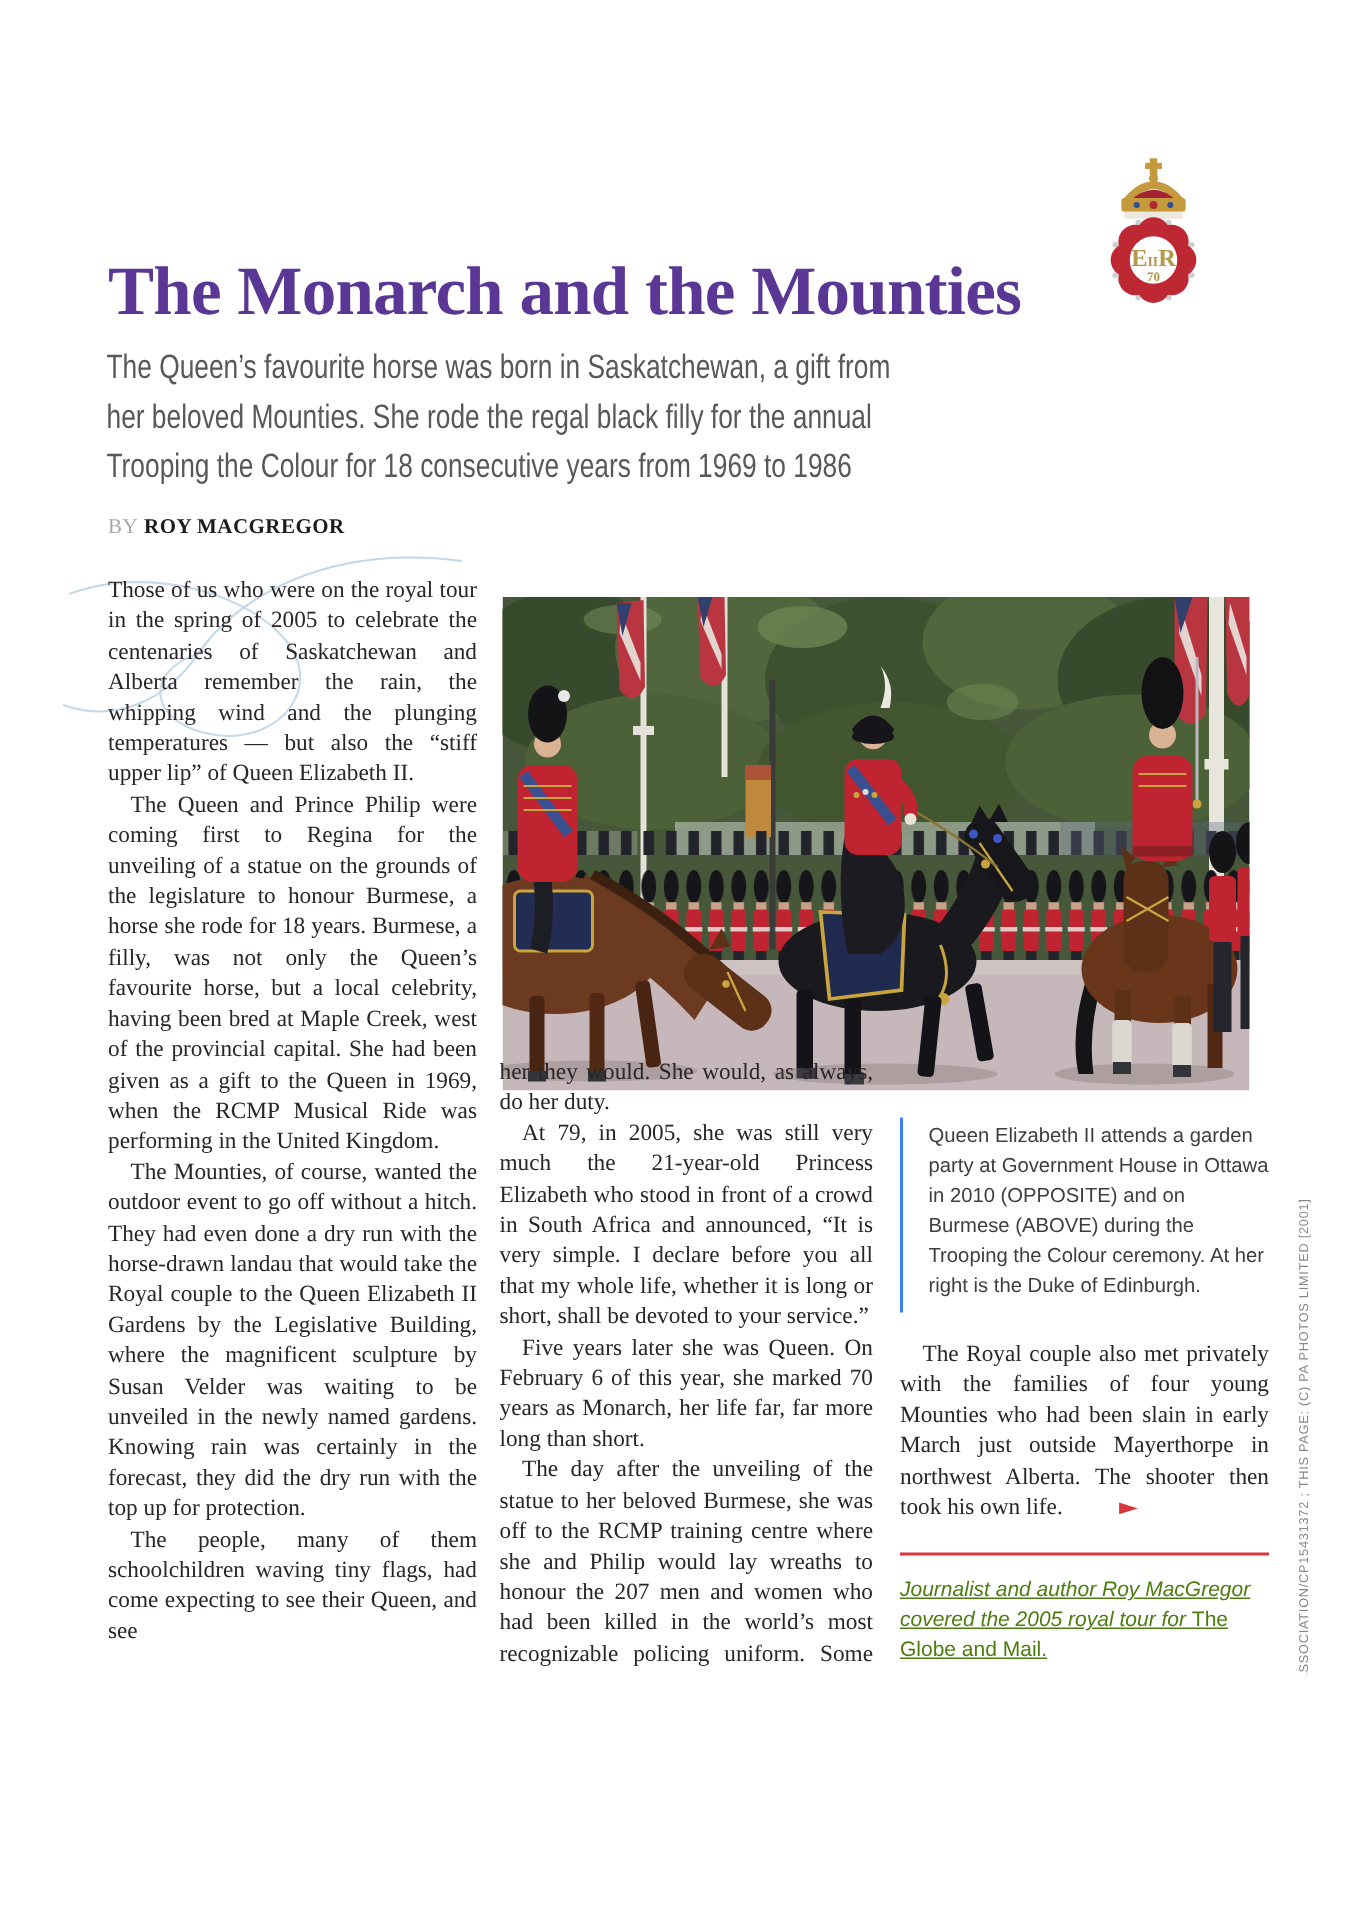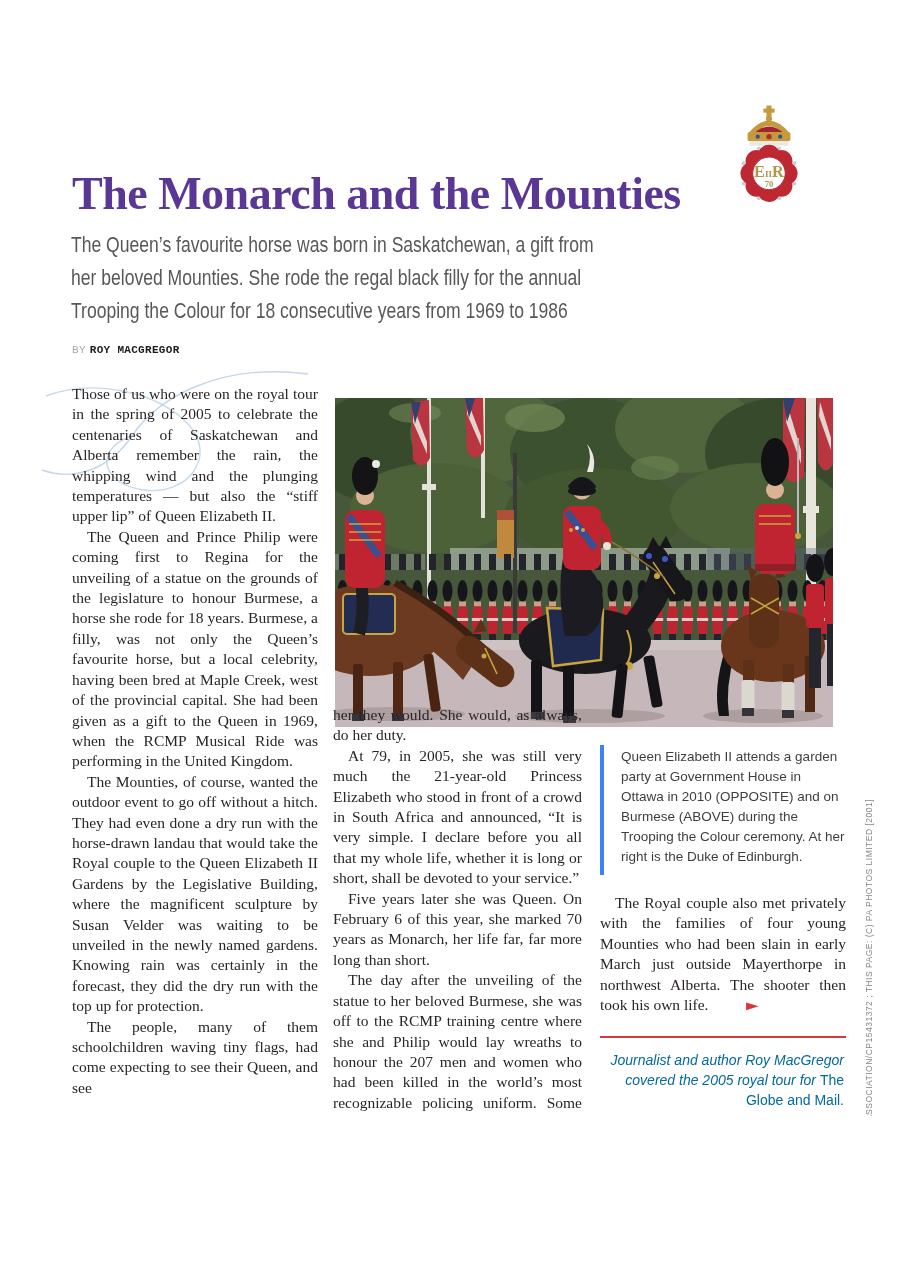--- a/index.html
+++ b/index.html
@@ -10,43 +10,43 @@
          font-weight:700;font-size:46px;letter-spacing:-0.5px;color:var(--title-purple);
          white-space:nowrap;}
 
   .crest{position:absolute;left:731px;top:104px;width:76px;height:102px;}
 
   .subtitle{position:absolute;left:71px;top:228px;font-family:"Liberation Sans",sans-serif;
             color:var(--subtitle-gray);font-size:22.5px;line-height:33px;
             transform:scaleX(0.78);transform-origin:0 0;}
   .subline{white-space:nowrap;}
 
-  .byline{position:absolute;left:72px;top:344px;font-family:Liberation Mono, monospace;
-          font-size:11px;font-weight:700;letter-spacing:0.3px;color:#1c1c1e;}
+  .byline{position:absolute;left:72px;top:344px;font-family:Liberation Serif, serif;
+          font-size:14px;font-weight:700;letter-spacing:0.3px;color:#1c1c1e;}
   .byline .by{color:#a7a7aa;font-weight:400;margin-right:4px;}
 
   .swirl{position:absolute;left:36px;top:362px;z-index:0;}
 
   .col{position:absolute;z-index:1;font-size:15.5px;line-height:20.4px;color:var(--body-ink);
        text-align:justify;}
   .col-left{left:72px;top:384px;width:246px;}
   .col-middle{left:333px;top:705px;width:249px;}
   .col-right{left:600px;top:745px;width:246px;}
   .para{margin:0;}
   .para.indent{text-indent:15px;}
 
   .photo{position:absolute;left:335px;top:398px;width:498px;height:329px;display:block;}
 
-  .caption{border-left:4px solid #3b82f6;padding:2px 0 8px 17px;
+  .caption{border-left:2px solid #3b82f6;padding:2px 0 8px 17px;
            font-family:"Liberation Sans",sans-serif;font-size:13.5px;line-height:20px;
            color:var(--caption-ink);text-align:left;margin-bottom:18px;}
 
   .bio{margin-top:20px;border-top:2px solid var(--rule-red);border-bottom:2px solid var(--rule-red);
        padding:12px 2px 14px 0;font-family:"Liberation Sans",sans-serif;font-style:italic;
-       font-size:14px;line-height:20px;color:#0369a1;text-align:right;}
+       font-size:14px;line-height:20px;color:#4d7c0f;text-align:left;text-decoration:underline;}
   .bio .regular{font-style:normal;}
 
   .end-marker{color:var(--rule-red);font-size:13px;display:inline-block;
               transform:scaleX(1.6);transform-origin:left center;margin-left:9px;}
 
   .credit{position:absolute;left:864px;top:1208px;width:362px;transform:rotate(-90deg);
           transform-origin:0 0;font-family:"Liberation Sans",sans-serif;font-size:8.5px;
           letter-spacing:0.5px;color:var(--credit-gray);white-space:nowrap;}
 
   .footer{position:absolute;left:0;top:1226px;width:846px;display:flex;

